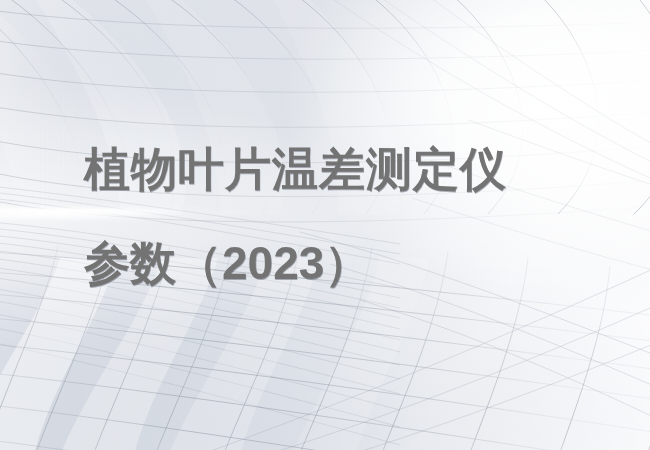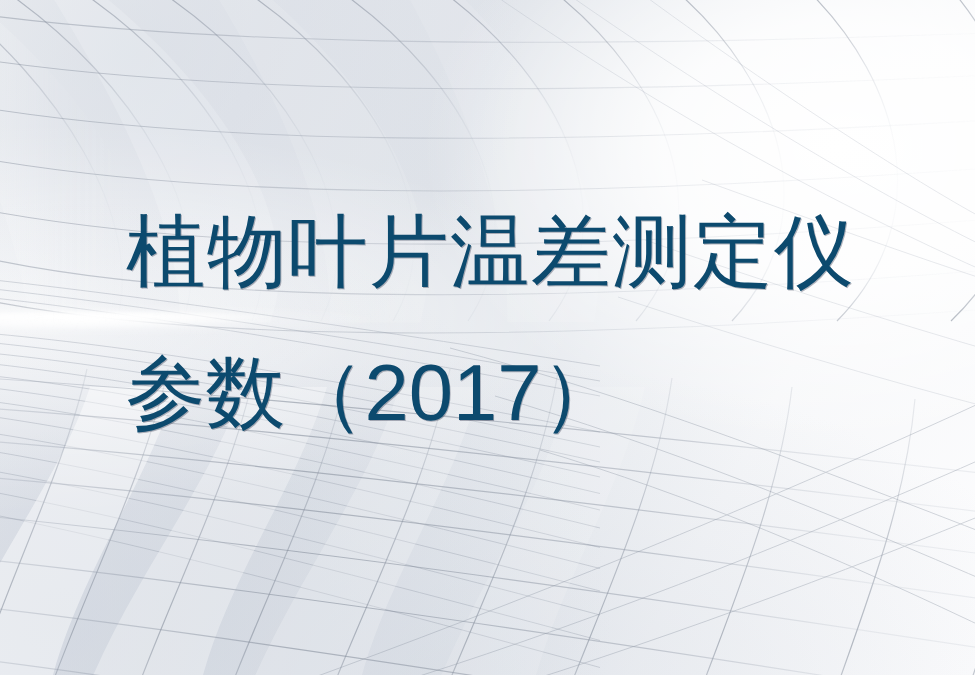--- a/index.html
+++ b/index.html
@@ -70,23 +70,23 @@
   }
 
   
   .title-block {
     position: absolute;
     left: 84px;
     top: 122px;
     width: 520px;
   }
   .title-line {
-    font-size: 53px;
-    font-weight: 400;
-    color: #0c4a6e;
+    font-size: 46px;
+    font-weight: 700;
+    color: #737373;
     letter-spacing: 1px;
     line-height: 94px;
     white-space: nowrap;
     text-shadow: 0.6px 0.6px 0 rgba(40,46,70,0.35);
   }
   .title-line.line2 {
     letter-spacing: 0px;
   }
 </style>
 </head>
@@ -230,16 +230,16 @@
       <path d="M 430 160 C 510 188, 592 214, 668 236"></path>
       <path d="M 412 198 C 496 226, 584 252, 668 274"></path>
     </g>
   </svg>
 
   <div class="streak"></div>
   <div class="streak2"></div>
 
   <div class="title-block">
     <div class="title-line line1">植物叶片温差测定仪</div>
-    <div class="title-line line2">参数（2017）</div>
+    <div class="title-line line2">参数（2023）</div>
   </div>
 
 </div>
 
 </body></html>

